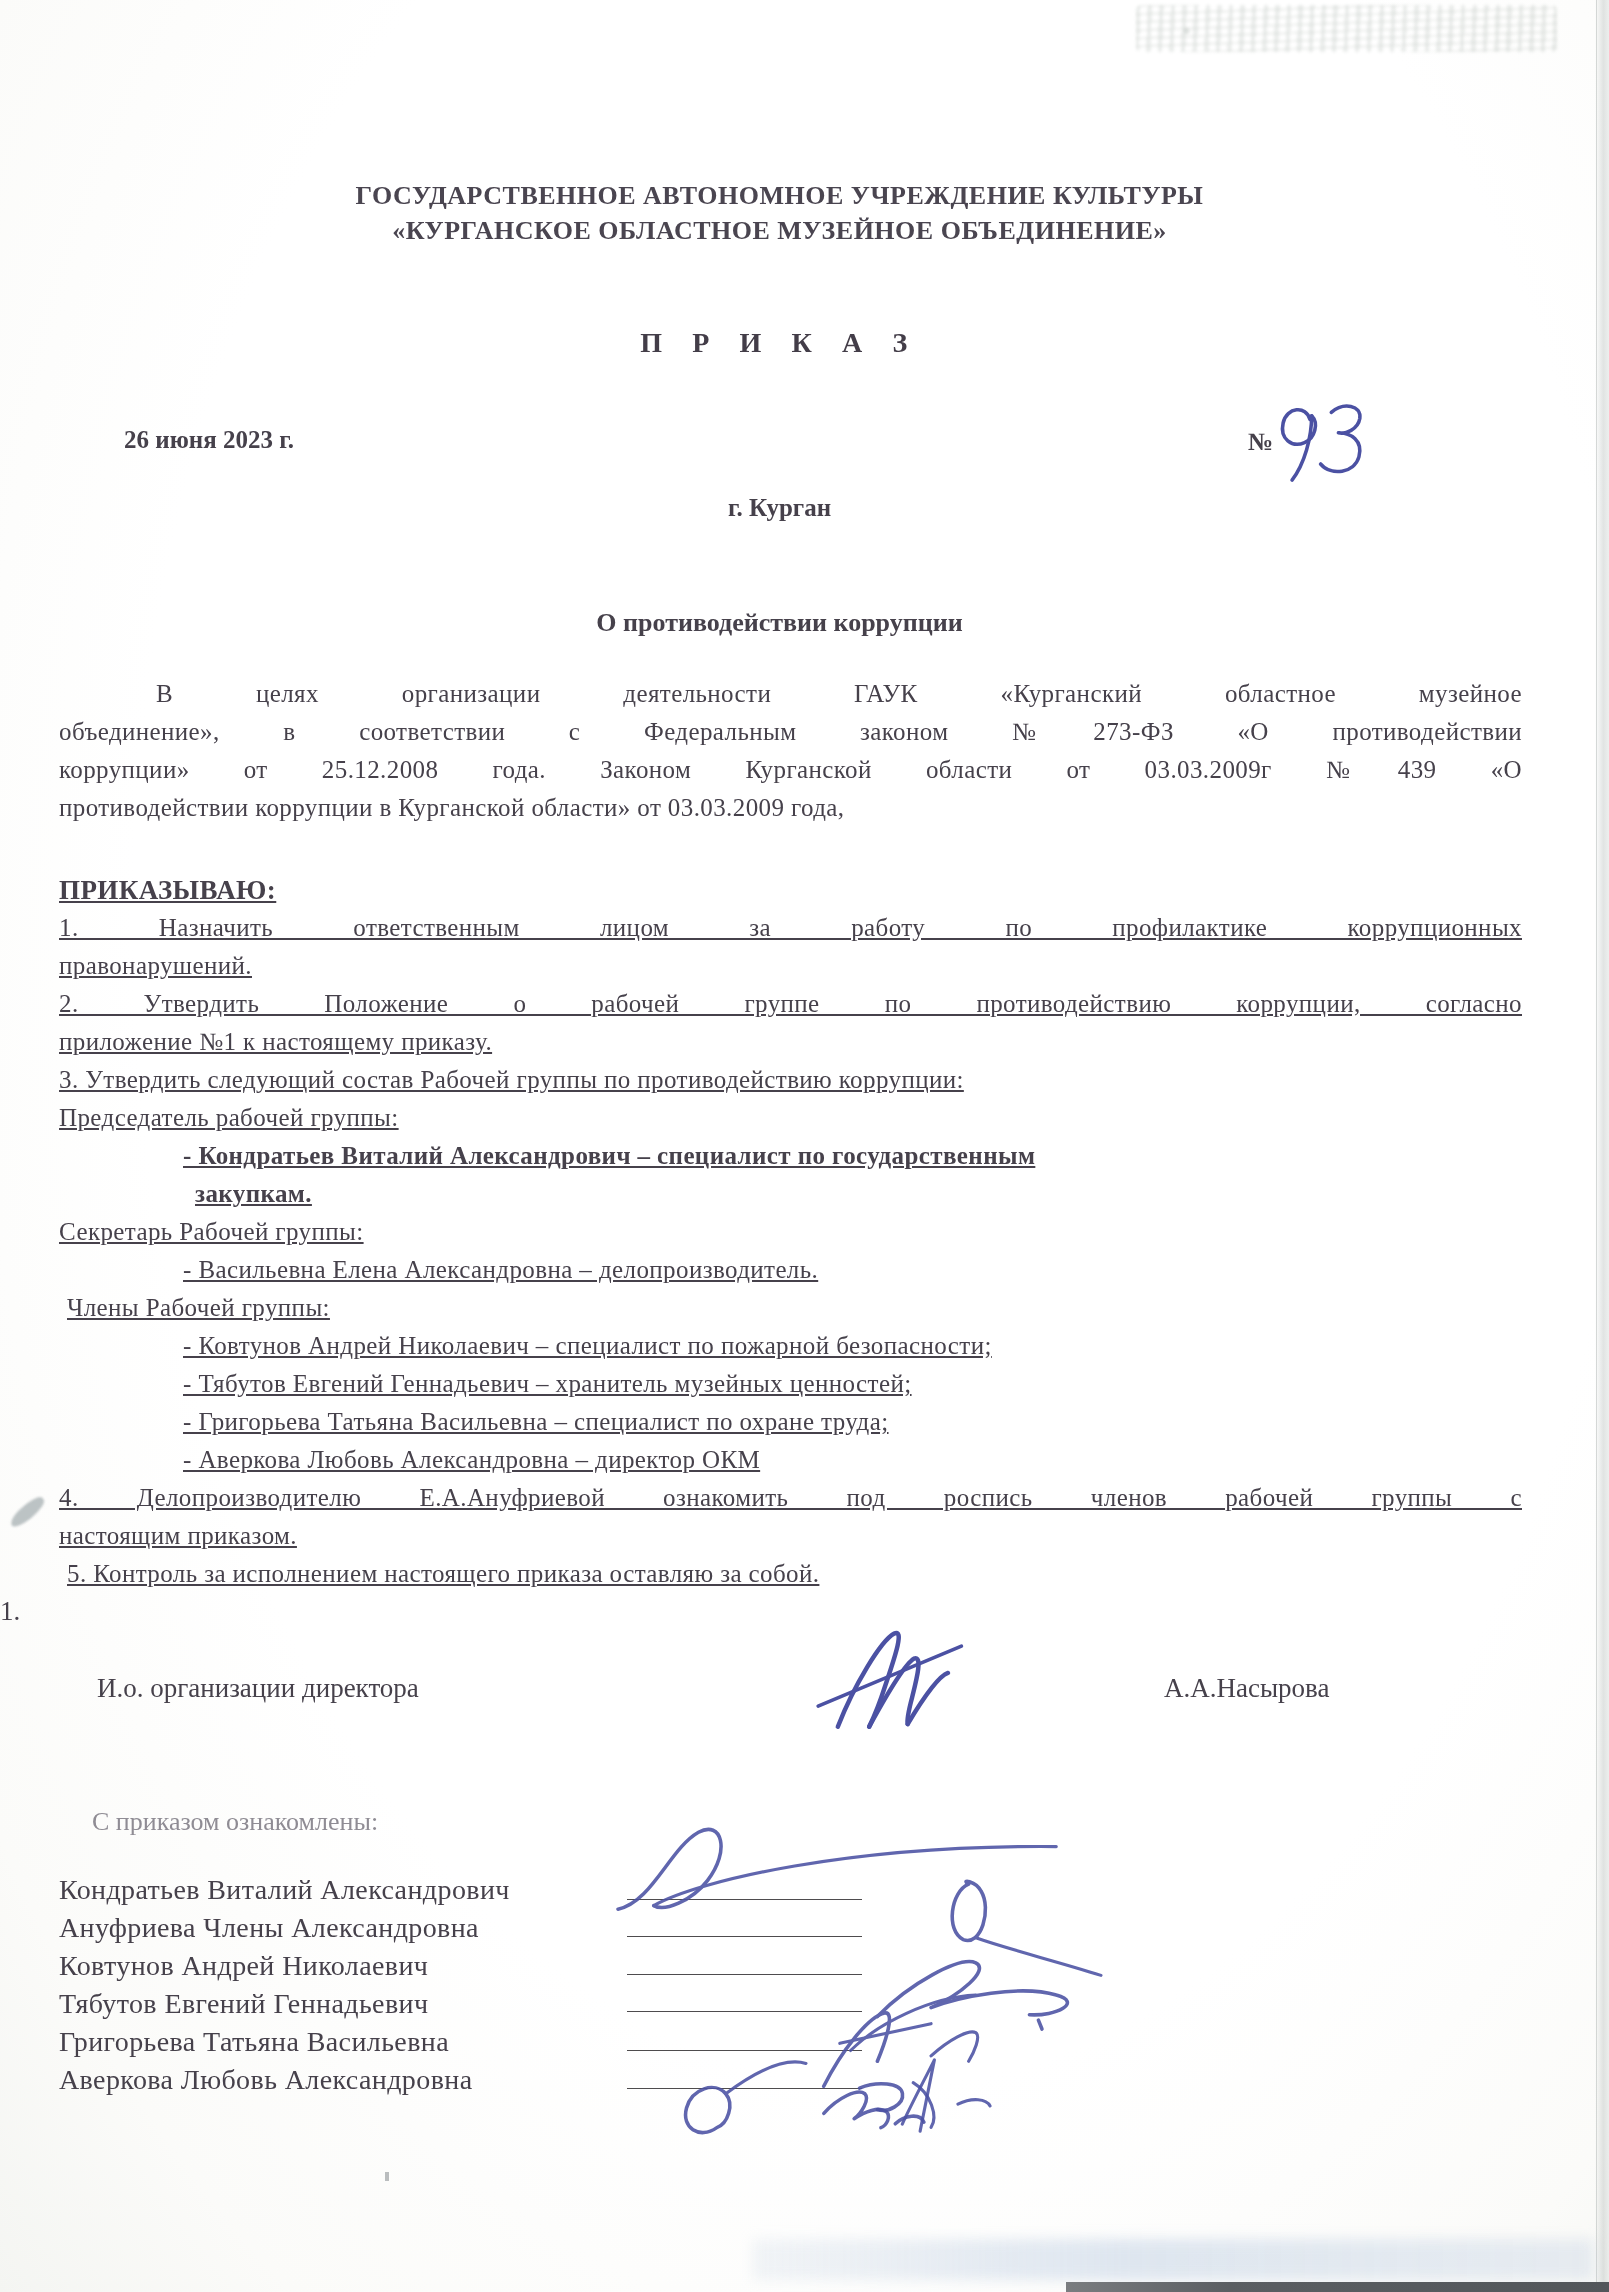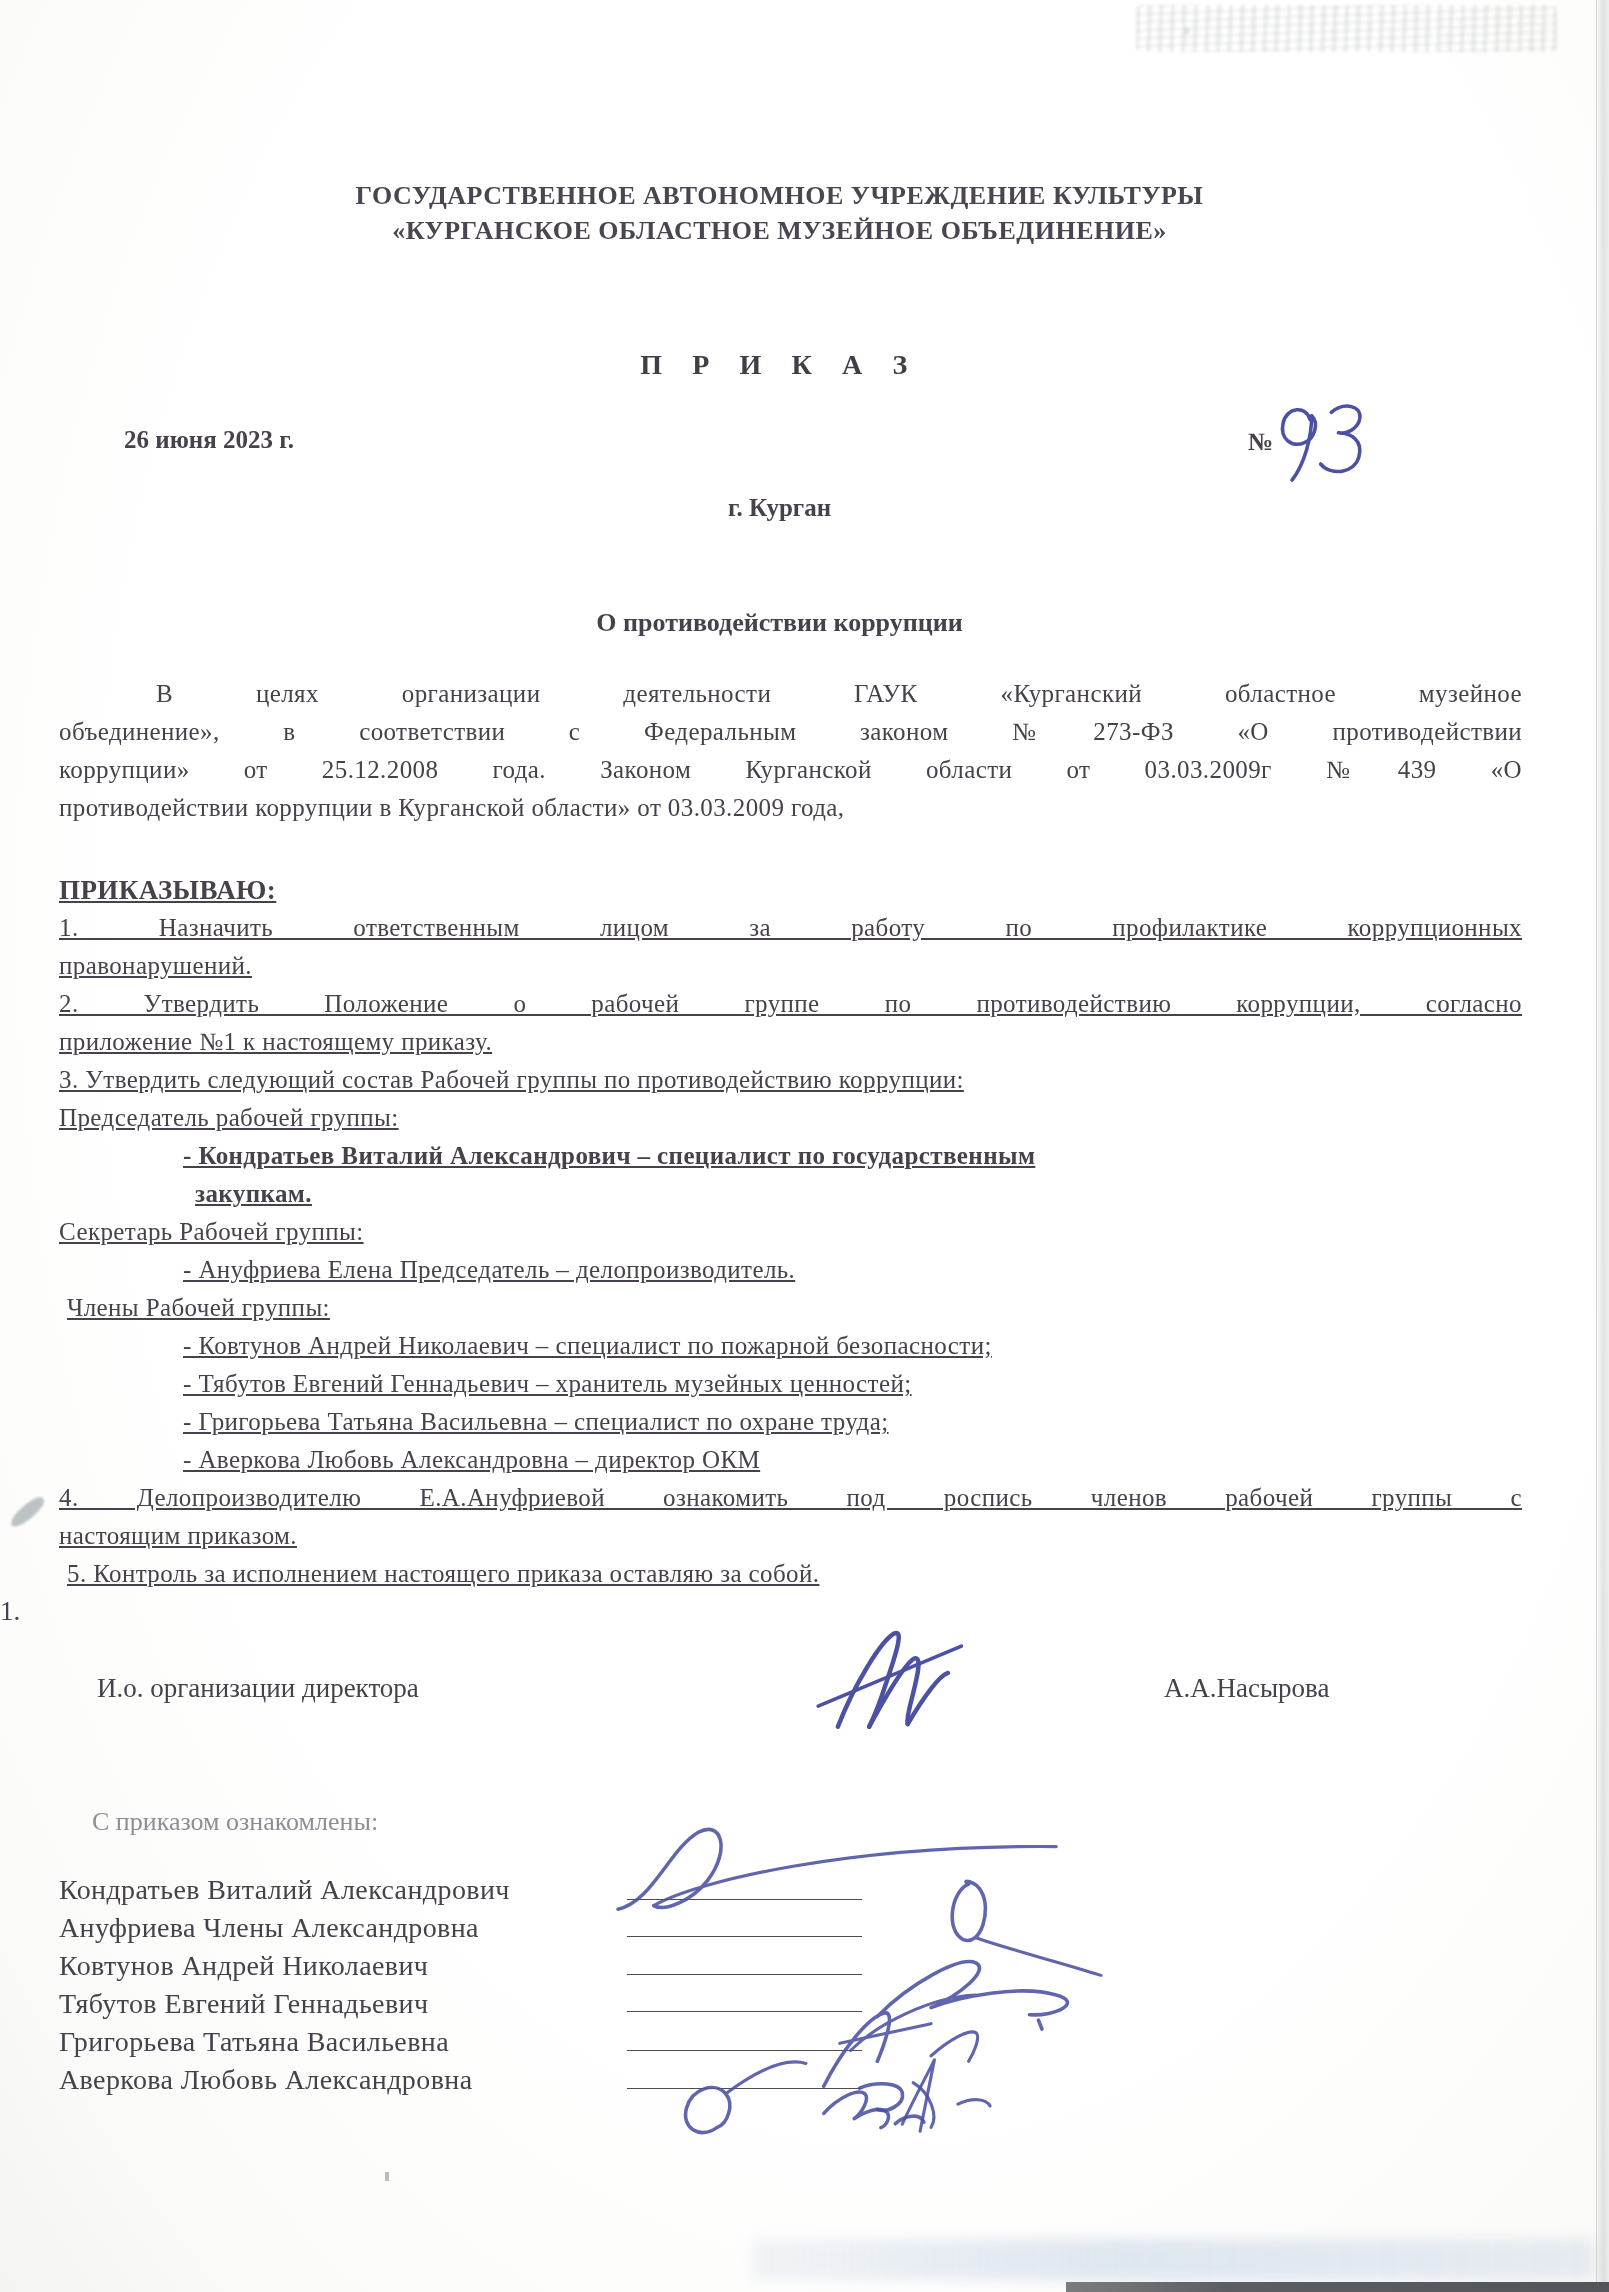--- a/index.html
+++ b/index.html
@@ -67,21 +67,21 @@
   <div class="abs edge-right"></div>
   <div class="abs edge-line"></div>
   <div class="abs smudge-left"></div>
   <div class="abs smudge-bottom"></div>
   <div class="abs bar-bottom"></div>
   <div class="abs speck" style="left:385px;top:2172px;"></div>
 
   <div class="abs org center" style="top:181px;">ГОСУДАРСТВЕННОЕ АВТОНОМНОЕ УЧРЕЖДЕНИЕ КУЛЬТУРЫ</div>
   <div class="abs org center" style="top:216px;">«КУРГАНСКОЕ ОБЛАСТНОЕ МУЗЕЙНОЕ ОБЪЕДИНЕНИЕ»</div>
 
-  <div class="abs doc-type center" style="top:349px;">П Р И К А З</div>
+  <div class="abs doc-type center" style="top:327px;">П Р И К А З</div>
 
   <div class="abs date-line">26 июня 2023 г.</div>
   <div class="abs num-sign">№</div>
   <svg class="abs ink" style="left:1276px;top:394px;" width="107" height="99" viewBox="0 0 120 110">
     <path d="M38 28 C34 12, 12 14, 8 32 C4 50, 18 60, 32 54 C44 49, 48 32, 40 24" stroke-width="4"></path>
     <path d="M40 24 C40 48, 32 78, 18 96" stroke-width="4"></path>
     <path d="M62 20 C76 8, 96 12, 94 27 C92 39, 78 45, 70 43 C84 43, 98 52, 93 70 C88 88, 62 92, 50 78" stroke-width="4"></path>
     </svg>
     <span class="sr">93</span>
 
@@ -100,21 +100,21 @@
     <div class="line b" style="font-size:27px;">ПРИКАЗЫВАЮ:</div>
     <div class="line just">1.  Назначить  ответственным  лицом  за  работу  по  профилактике  коррупционных</div>
     <div class="line">правонарушений.</div>
     <div class="line just">2.  Утвердить  Положение  о  рабочей  группе  по  противодействию  коррупции,  согласно</div>
     <div class="line">приложение  №1 к настоящему приказу.</div>
     <div class="line">3.  Утвердить следующий состав Рабочей группы по противодействию коррупции:</div>
     <div class="line">Председатель рабочей группы:</div>
     <div class="line b ind1">- Кондратьев Виталий Александрович – специалист по государственным</div>
     <div class="line b ind2">закупкам.</div>
     <div class="line">Секретарь Рабочей группы:</div>
-    <div class="line ind1">- Ануфриева Елена  Председатель – делопроизводитель.</div>
+    <div class="line ind1">- Васильевна Елена  Александровна – делопроизводитель.</div>
     <div class="line sp">Члены Рабочей группы:</div>
     <div class="line ind1">- Ковтунов Андрей Николаевич – специалист по пожарной безопасности;</div>
     <div class="line ind1">- Тябутов Евгений Геннадьевич – хранитель музейных ценностей;</div>
     <div class="line ind1">- Григорьева Татьяна Васильевна – специалист по охране труда;</div>
     <div class="line ind1">- Аверкова Любовь Александровна – директор ОКМ</div>
     <div class="line just">4. Делопроизводителю Е.А.Ануфриевой  ознакомить под роспись членов рабочей группы с</div>
     <div class="line">настоящим приказом.</div>
     <div class="line sp">5. Контроль за исполнением настоящего приказа оставляю за собой.</div>
   </div>
 

